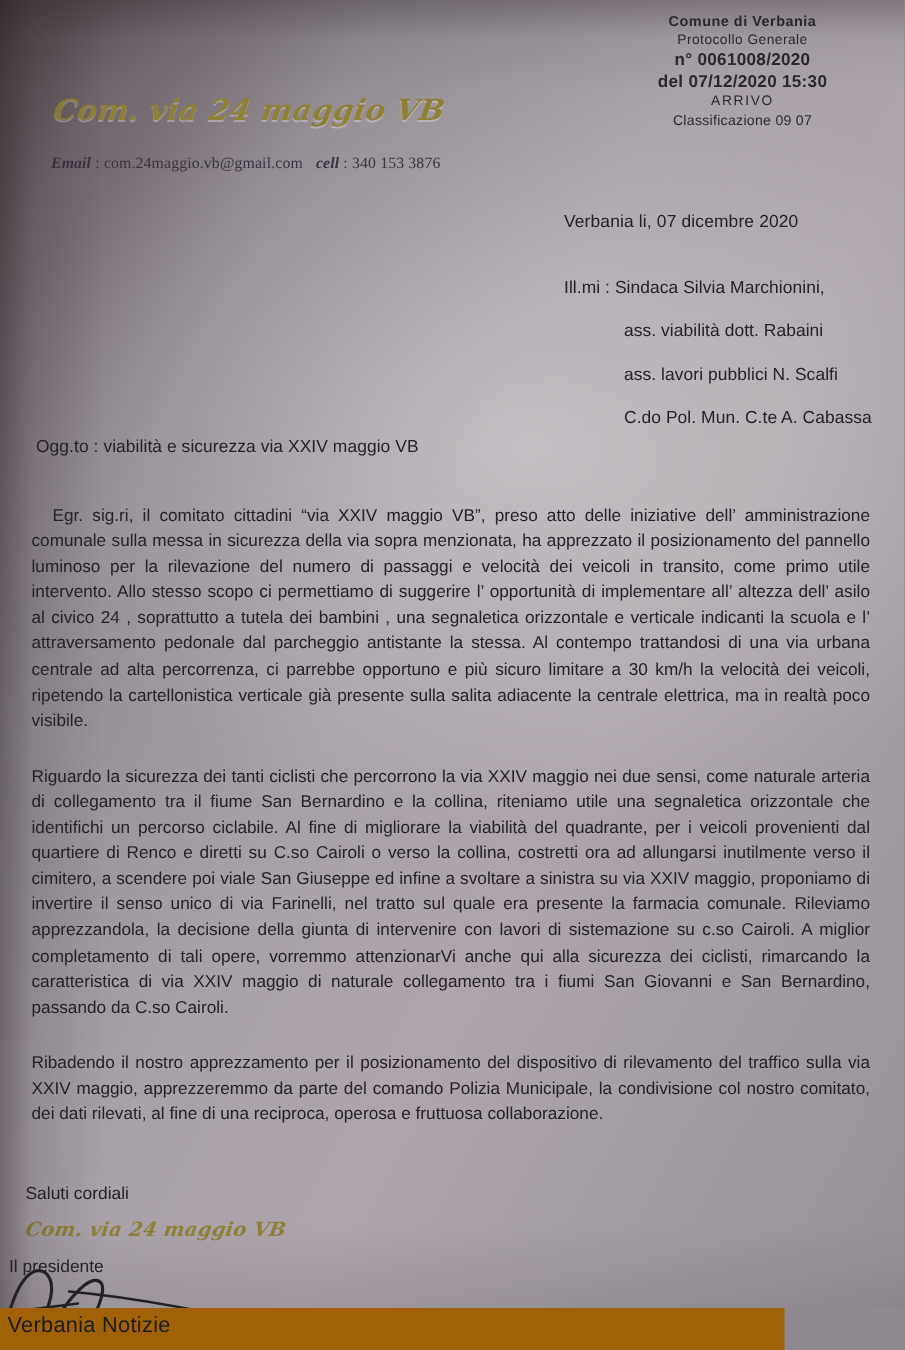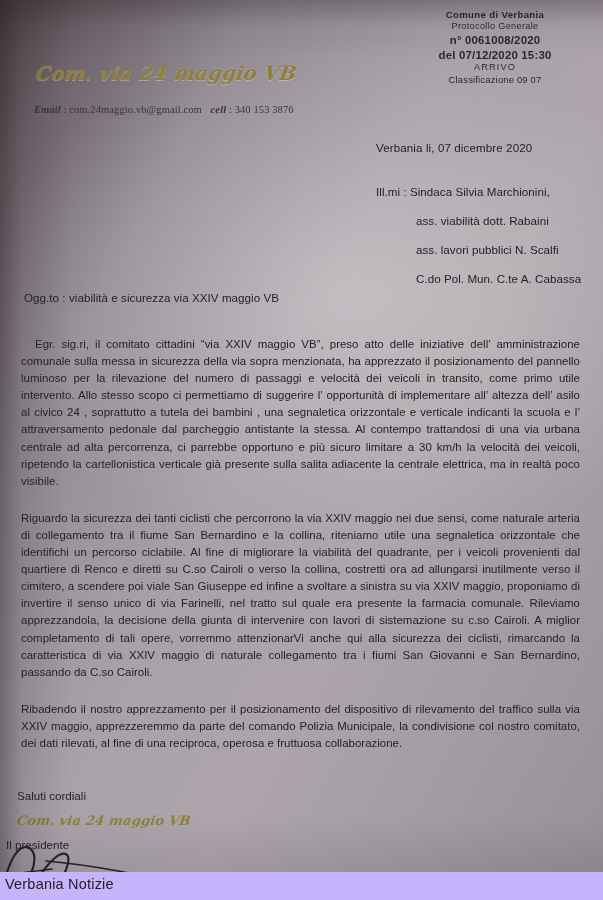--- a/index.html
+++ b/index.html
@@ -99,22 +99,22 @@
     position:absolute;left:6px;top:838px;
     font-size:11.6px;color:#262028;
   }
   .signature{
     position:absolute;left:-6px;top:835px;width:300px;height:72px;
     pointer-events:none;
   }
 
   
   .footer{
-    position:absolute;left:0;top:872px;width:603px;height:28px;
-    background:#c4b5fd;
+    position:absolute;left:0;top:872px;width:523px;height:28px;
+    background:#a16207;
   }
   .footer span{
     position:absolute;left:5px;top:4px;
     font-size:14.5px;color:#1d1d1d;letter-spacing:.2px;
   }
 </style>
 </head>
 <body>
 
 <div id="page">

